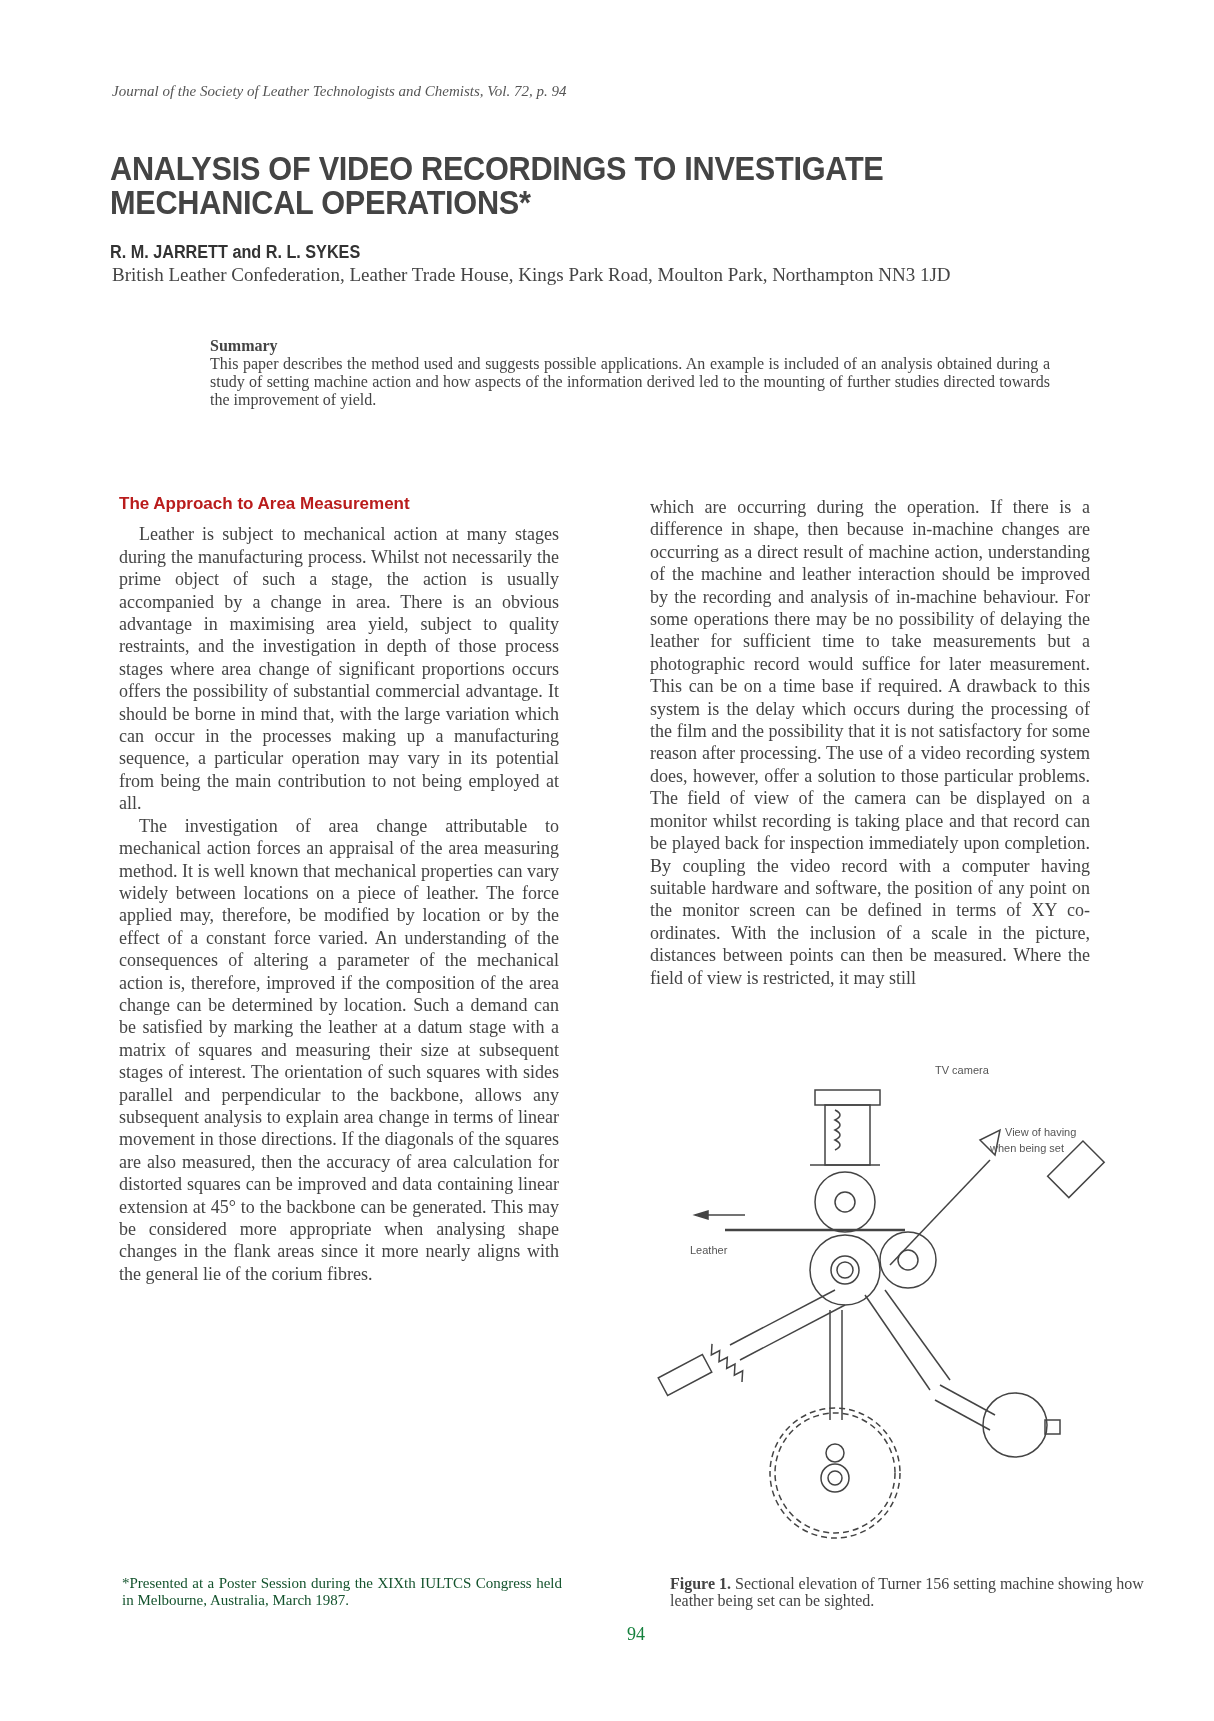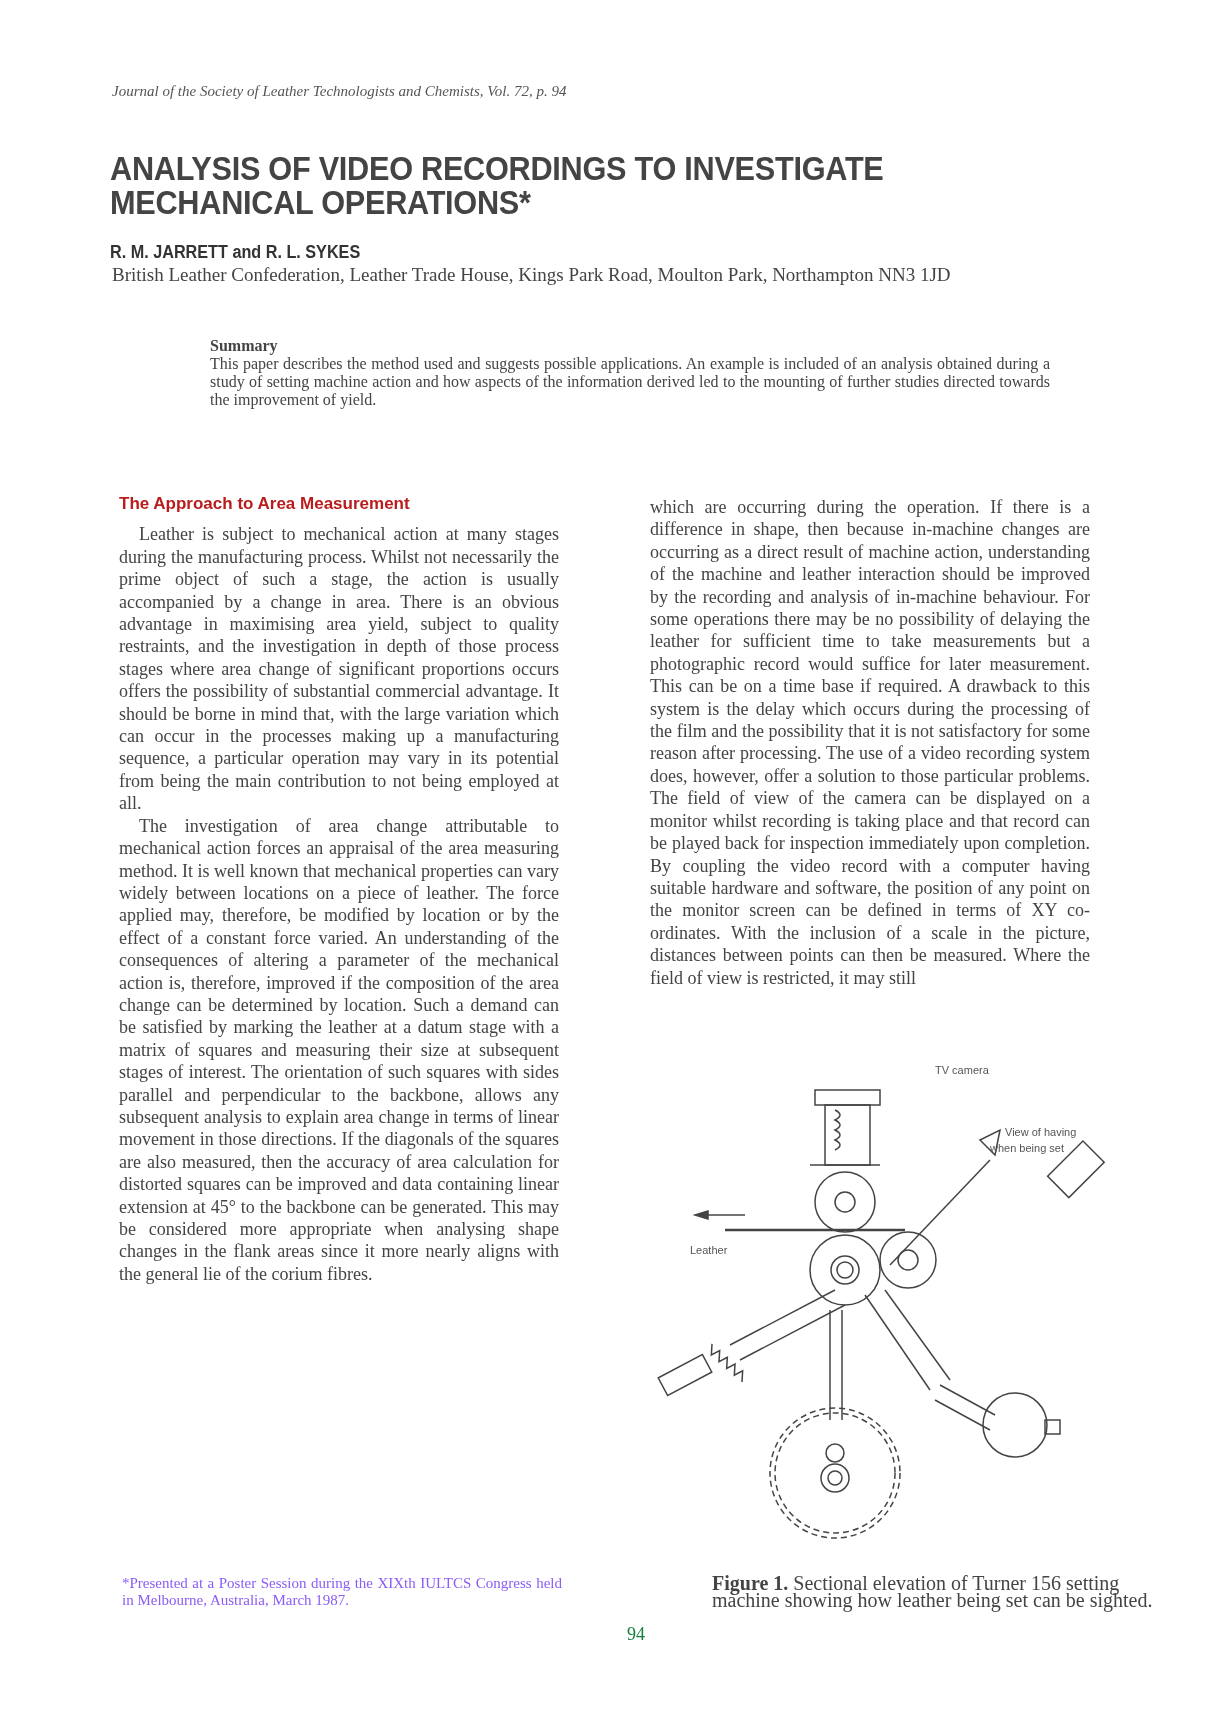--- a/index.html
+++ b/index.html
@@ -14,22 +14,22 @@
   .summary h3 { margin:0; font-size:16px; font-weight:bold; }
   .summary p { margin:0; text-align:justify; }
   .col { position:absolute; font-size:18px; line-height:22.4px; text-align:justify; color:#444; }
   .col p { margin:0; text-indent:20px; }
   .col p.noindent { text-indent:0; }
   .left { left:119px; top:493px; width:440px; }
   .right { left:650px; top:496px; width:440px; }
   .heading { font-size:17px; font-weight:bold; color:#b91c1c; margin:0 0 8px 0; }
   .apparatus { position:absolute; left:120px; top:1435px; width:440px; font-size:18px; line-height:22.4px; text-align:justify; color:#444; }
   .apparatus p { margin:0; text-indent:20px; }
-  .footnote { position:absolute; left:122px; top:1575px; width:440px; font-size:15px; line-height:17px; text-align:justify; color:#8b5cf6; }
-  .caption { position:absolute; left:670px; top:1575px; width:480px; font-size:20px; line-height:17px; color:#444;margin-left:42px; }
+  .footnote { position:absolute; left:122px; top:1575px; width:440px; font-size:15px; line-height:17px; text-align:justify; color:#14532d; }
+  .caption { position:absolute; left:670px; top:1575px; width:480px; font-size:16px; line-height:17px; color:#444; }
   .caption b { font-weight:bold; }
   .pagenum { position:absolute; left:627px; top:1624px; font-size:18px; color:#15803d; }
   .figure { position:absolute; left:650px; top:1060px; width:500px; height:520px; }
   .fig-label { position:absolute; font-size:11px; color:#555; }
 </style>
 </head>
 <body>
 
 <div class="journal serif">Journal of the Society of Leather Technologists and Chemists, Vol. 72, p. 94</div>
 

